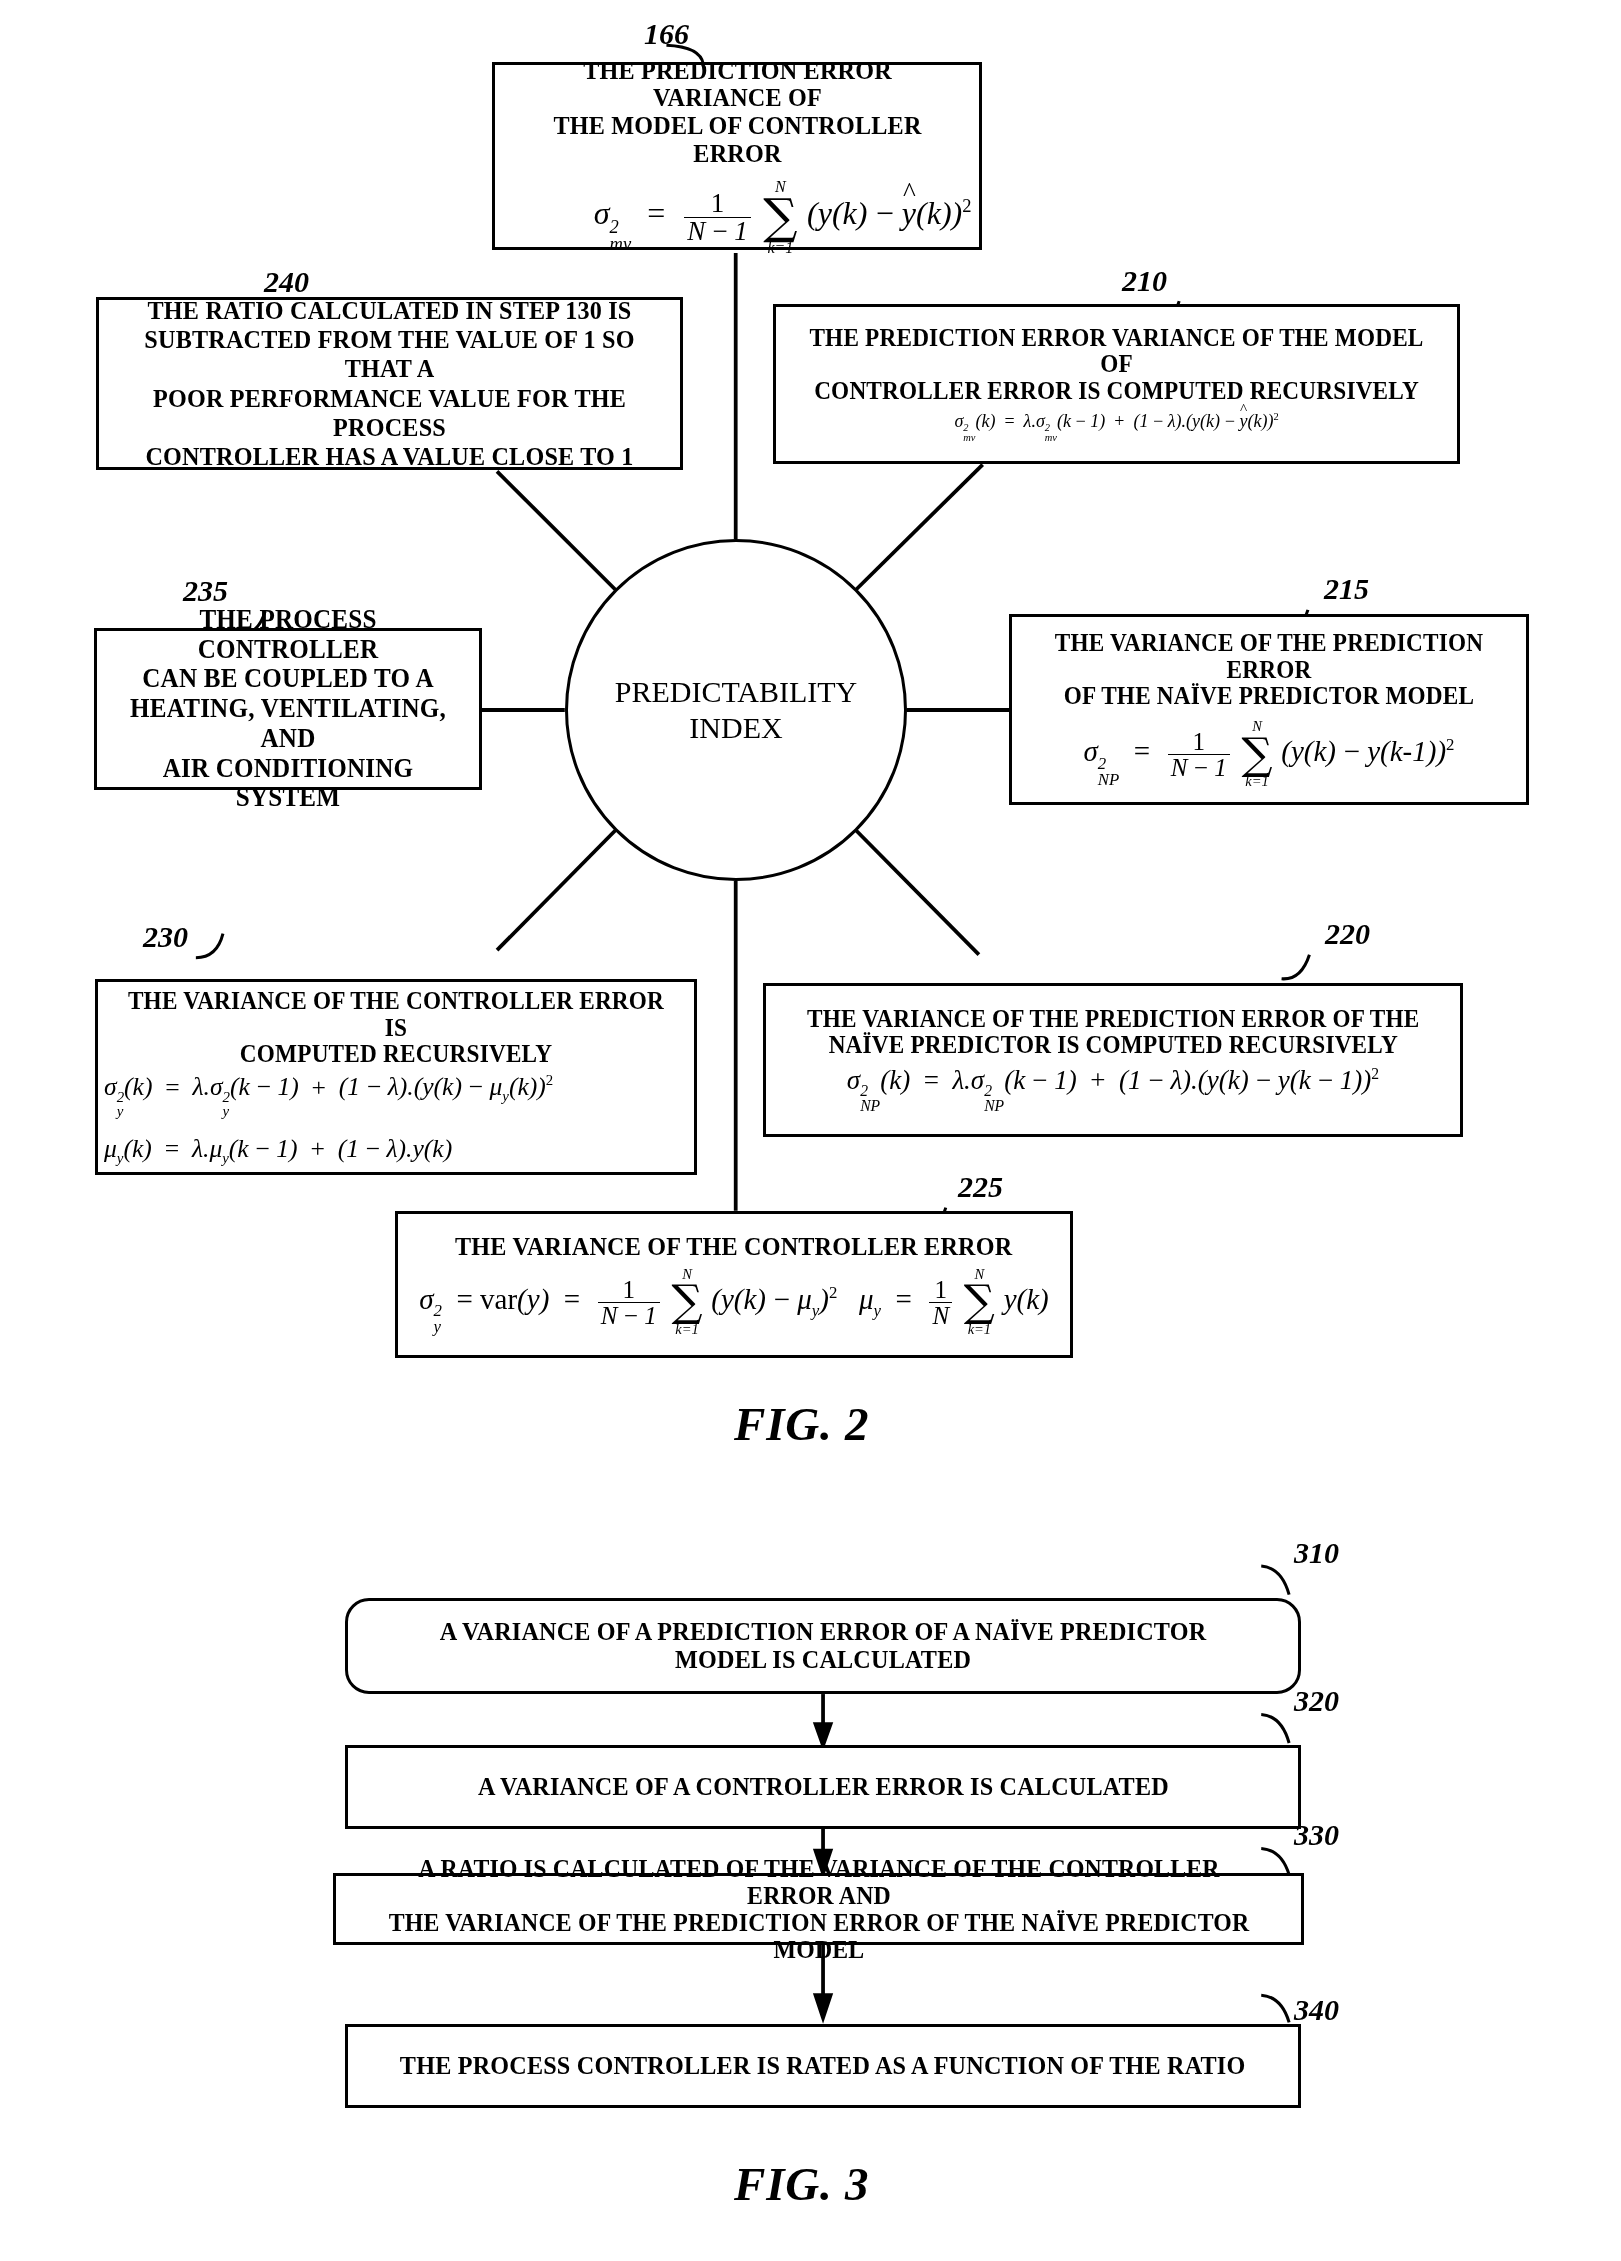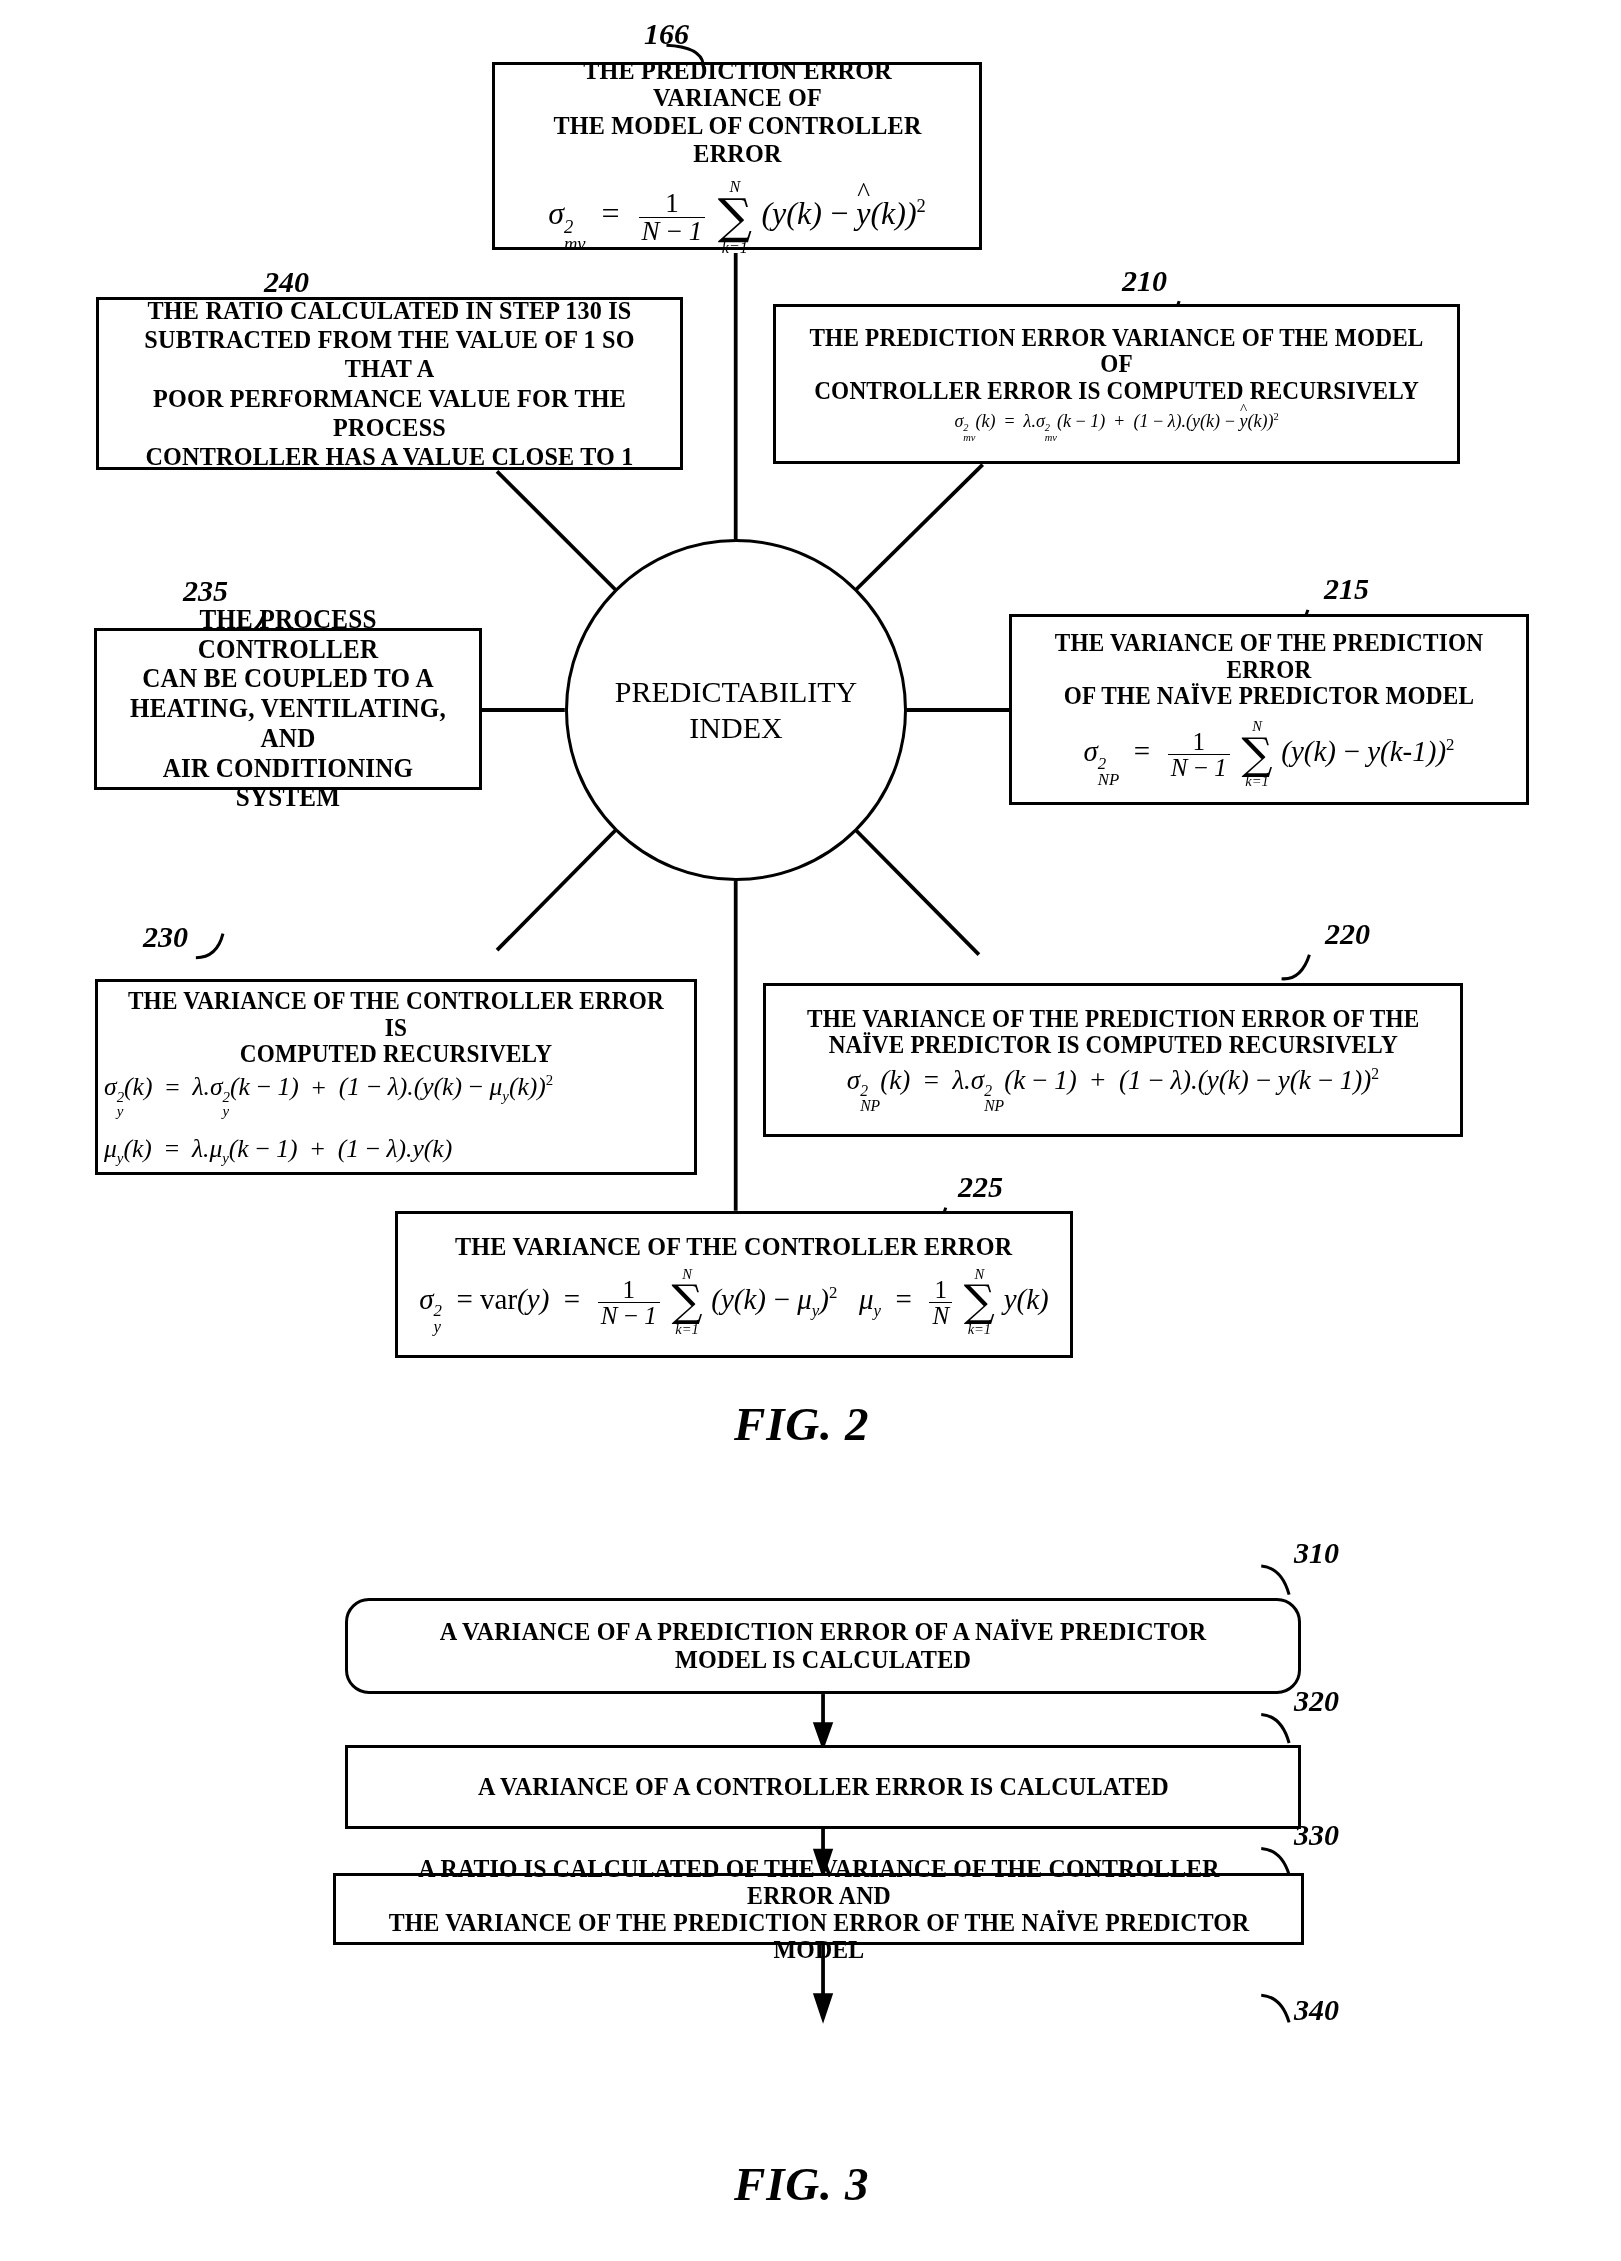--- a/index.html
+++ b/index.html
@@ -94,21 +94,21 @@
 
   <div class="reflabel" style="left:644px;top:16.6px;">166</div>
   <div class="reflabel" style="left:1122px;top:264px;">210</div>
   <div class="reflabel" style="left:1324px;top:572px;">215</div>
   <div class="reflabel" style="left:1325px;top:917px;">220</div>
   <div class="reflabel" style="left:958px;top:1170px;">225</div>
   <div class="reflabel" style="left:143px;top:920px;">230</div>
   <div class="reflabel" style="left:183px;top:574px;">235</div>
   <div class="reflabel" style="left:264px;top:265px;">240</div>
 
-  <div class="box" style="left:492px;top:62px;width:490px;height:188px;padding:4.5px 7.5px;">
+  <div class="box" style="left:492px;top:62px;width:490px;height:188px;padding:4.5px 7.5px;align-items:flex-end;">
     <div class="ttl" style="font-size:26px;">
       <div>THE PREDICTION ERROR VARIANCE OF</div>
       <div>THE MODEL OF CONTROLLER ERROR</div>
     </div>
     <div class="eq" style="font-size:32px;margin-top:12px;">
       <span>σ<span class="sigsub">
             <span>2</span>
             <span>mv</span>
           </span></span>
       <span class="up">&nbsp;=&nbsp;</span>
@@ -297,17 +297,22 @@
     </div>
   </div>
 
   <div class="box" style="left:333px;top:1873px;width:971px;height:72px;padding:1.5px 4.5px;">
     <div class="ttl" style="font-size:25.6px;">
       <div>A RATIO IS CALCULATED OF THE VARIANCE OF THE CONTROLLER ERROR AND</div>
       <div>THE VARIANCE OF THE PREDICTION ERROR OF THE NAÏVE PREDICTOR MODEL</div>
     </div>
   </div>
 
+  <div class="box" style="left:345px;top:2024px;width:956px;height:84px;padding:1.5px 7.5px;">
+    <div class="ttl" style="font-size:26px;">
+      <div>THE PROCESS CONTROLLER IS RATED AS A FUNCTION OF THE RATIO</div>
+    </div>
+  </div>
 
   <div class="figcap" style="left:734px;top:2157px;">FIG. 3</div>
 
 </div>
 
 
 </body></html>

